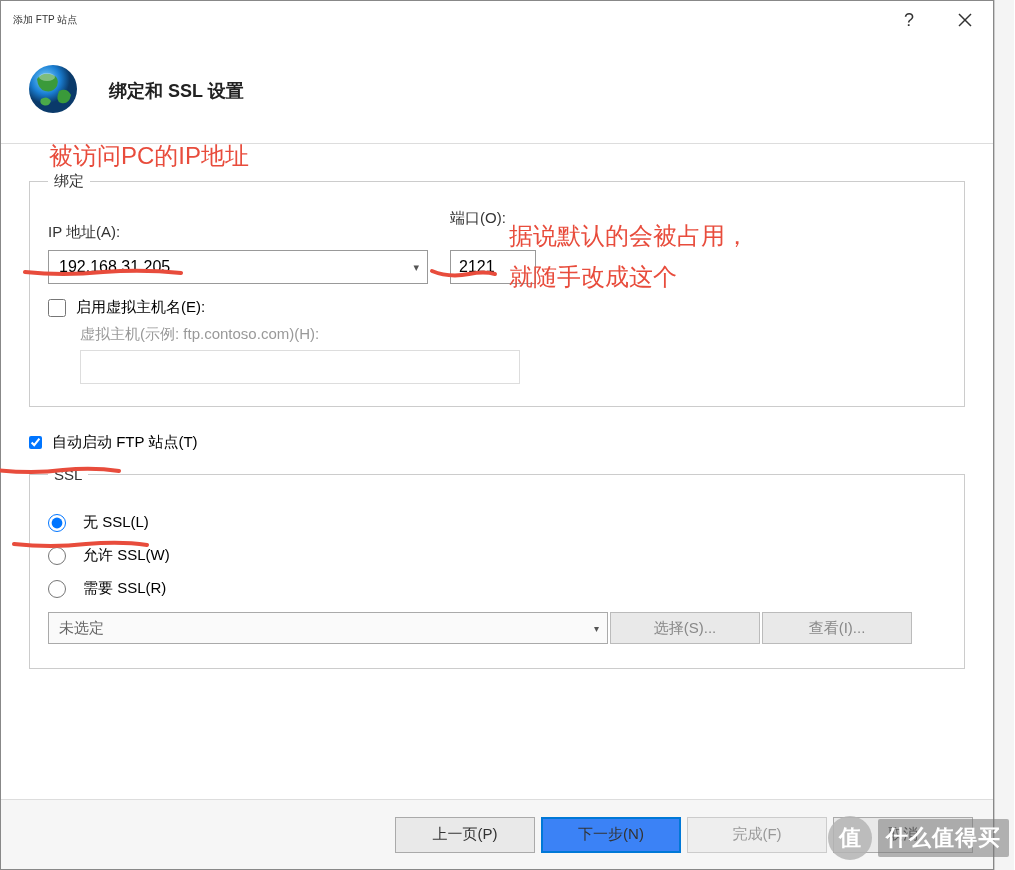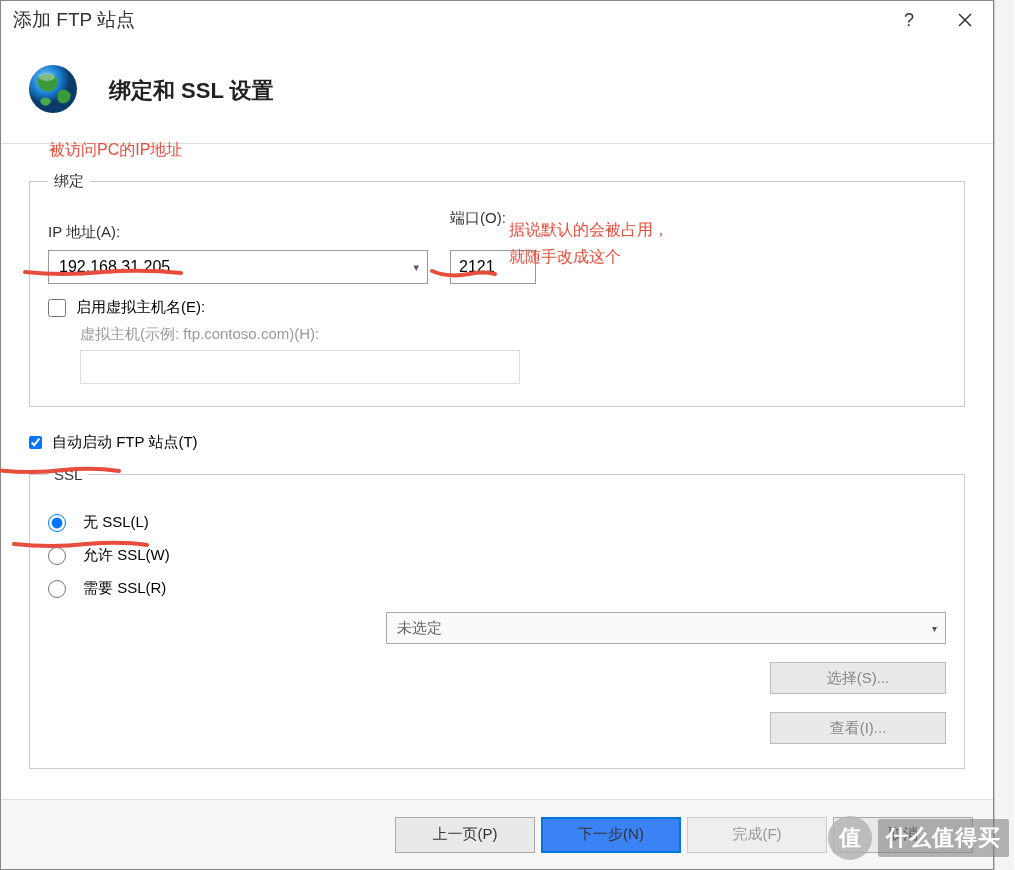--- a/index.html
+++ b/index.html
@@ -20,41 +20,41 @@
       position: relative;
     }
     .titlebar {
       height: 38px;
       display: flex;
       align-items: center;
       padding: 0 0 0 12px;
       background: #fff;
       border-bottom: 0;
     }
-    .titlebar .title { flex: 1; font-size: 19px; color: #333; }
+    .titlebar .title { flex: 1; font-size: 10px; color: #333; }
     .titlebar .btn {
       width: 56px; height: 38px;
       display: flex; align-items: center; justify-content: center;
       font-size: 18px; color: #333;
     }
     .titlebar .btn svg { width: 14px; height: 14px; }
     .header {
       height: 105px;
       display: flex;
       align-items: center;
       padding-left: 24px;
       border-bottom: 1px solid #ddd;
       position: relative;
     }
     .header .globe {
       width: 56px; height: 56px;
       margin-right: 28px;
       margin-top: -5px;
     }
-    .header .htitle { font-size: 22px; font-weight: bold; color: #222; }
+    .header .htitle { font-size: 18px; font-weight: bold; color: #222; }
     .body {
       padding: 28px 28px 0 28px;
       position: relative;
       height: 635px;
     }
     fieldset {
       border: 1px solid #ccc;
       padding: 18px 18px 22px 18px;
       position: relative;
     }
@@ -108,34 +108,34 @@
       font-size: 15px;
     }
     fieldset.ssl { margin-top: 10px; padding: 16px 18px 24px 18px; }
     .radio-row {
       display: flex; align-items: center; gap: 17px;
       margin: 14px 0;
       font-size: 15px;
     }
     .radio-row input[type=radio] { width: 18px; height: 18px; }
     .cert-label { font-size: 15px; margin-top: 10px; margin-bottom: 8px; }
-    .cert-row { display: flex; gap: 18px; align-items: flex-end; flex-direction: column; }
+    .cert-row { display: flex; gap: 2px; align-items: center; }
     .cert-combo {
       width: 560px; height: 32px;
       border: 1px solid #aaa;
       display: flex; align-items: center;
       padding: 0 8px 0 10px;
       font-size: 15px;
       color: #666;
       justify-content: space-between;
       background: #fafafa;
     }
     .cert-combo .chev { font-size: 10px; color: #555; }
     .btn-gray {
-      width: 176px; height: 32px;
+      width: 150px; height: 32px;
       background: #e9e9e9;
       border: 1px solid #bbb;
       color: #888;
       font-size: 15px;
       font-family: inherit;
     }
     .footer {
       position: absolute;
       bottom: 0; left: 0; right: 0;
       height: 70px;
@@ -160,21 +160,21 @@
       background: #3b82f6;
     }
     .footer button:disabled {
       color: #999;
       border: 1px solid #ccc;
       background: #eee;
     }
     .annotation {
       position: absolute;
       color: #e84c3c;
-      font-size: 16px;
+      font-size: 24px;
       font-family: "Microsoft YaHei", sans-serif;
       white-space: nowrap;
       line-height: 1.7;
       pointer-events: none;
     }
     .underline-red {
       position: absolute;
       pointer-events: none;
     }
     .underline-red svg { display: block; }

